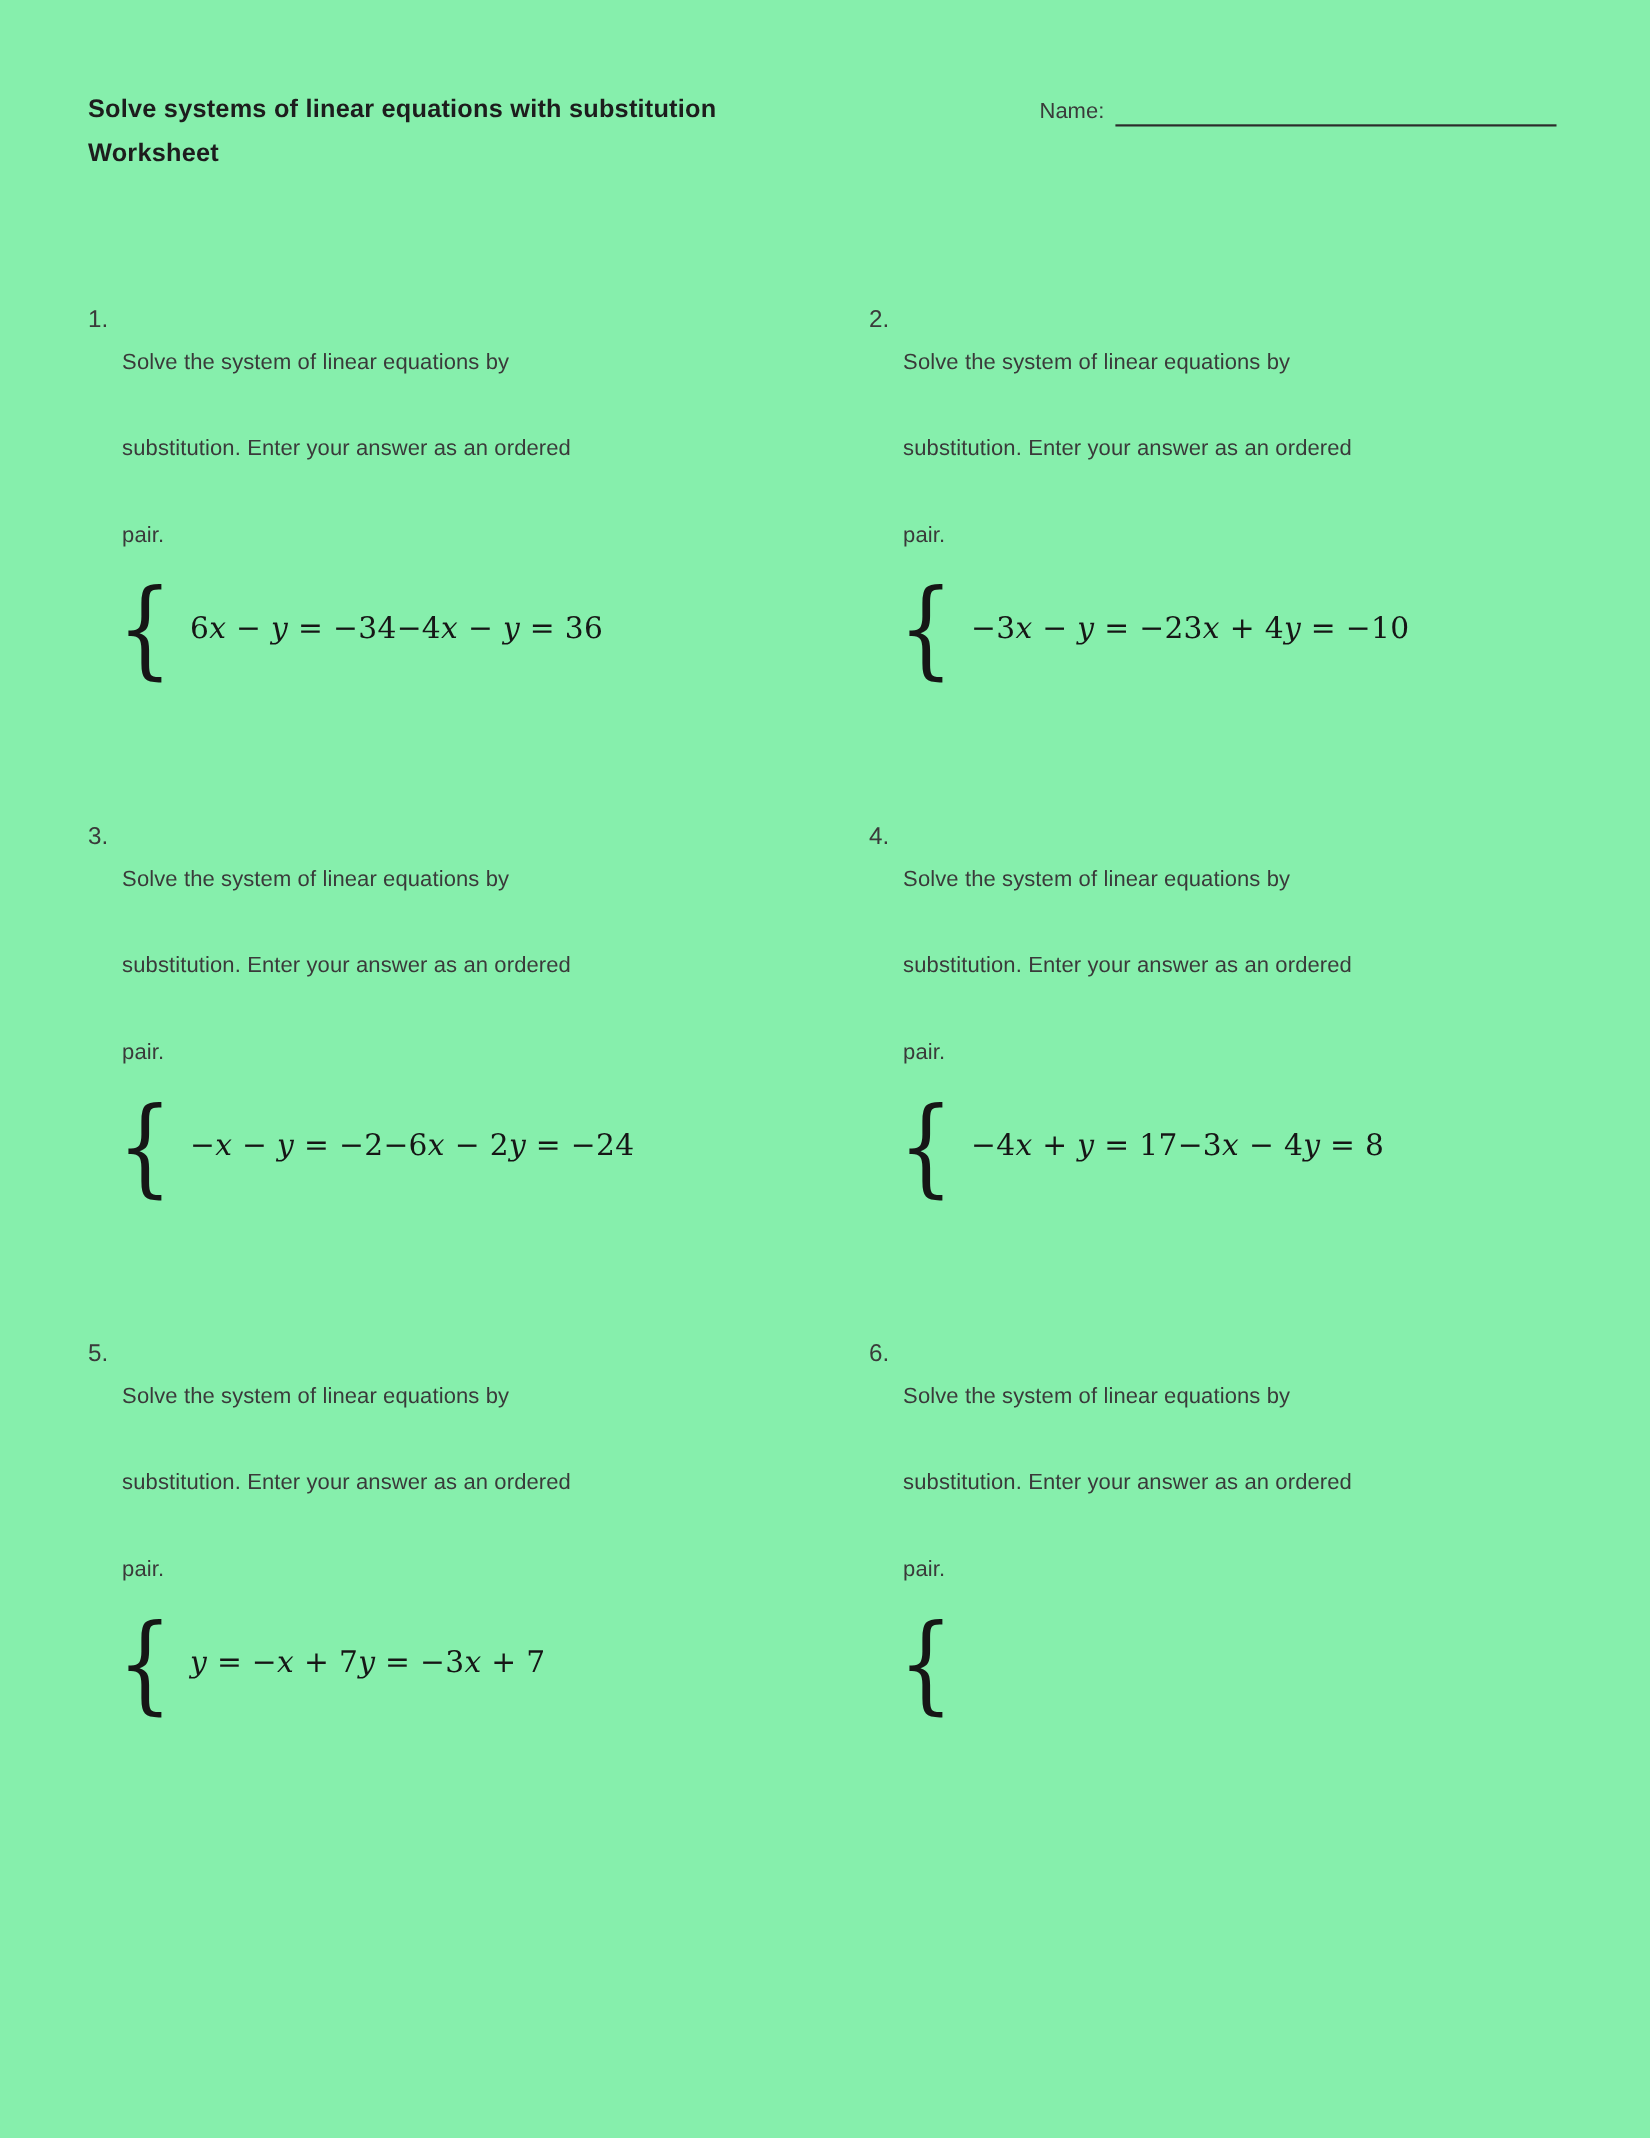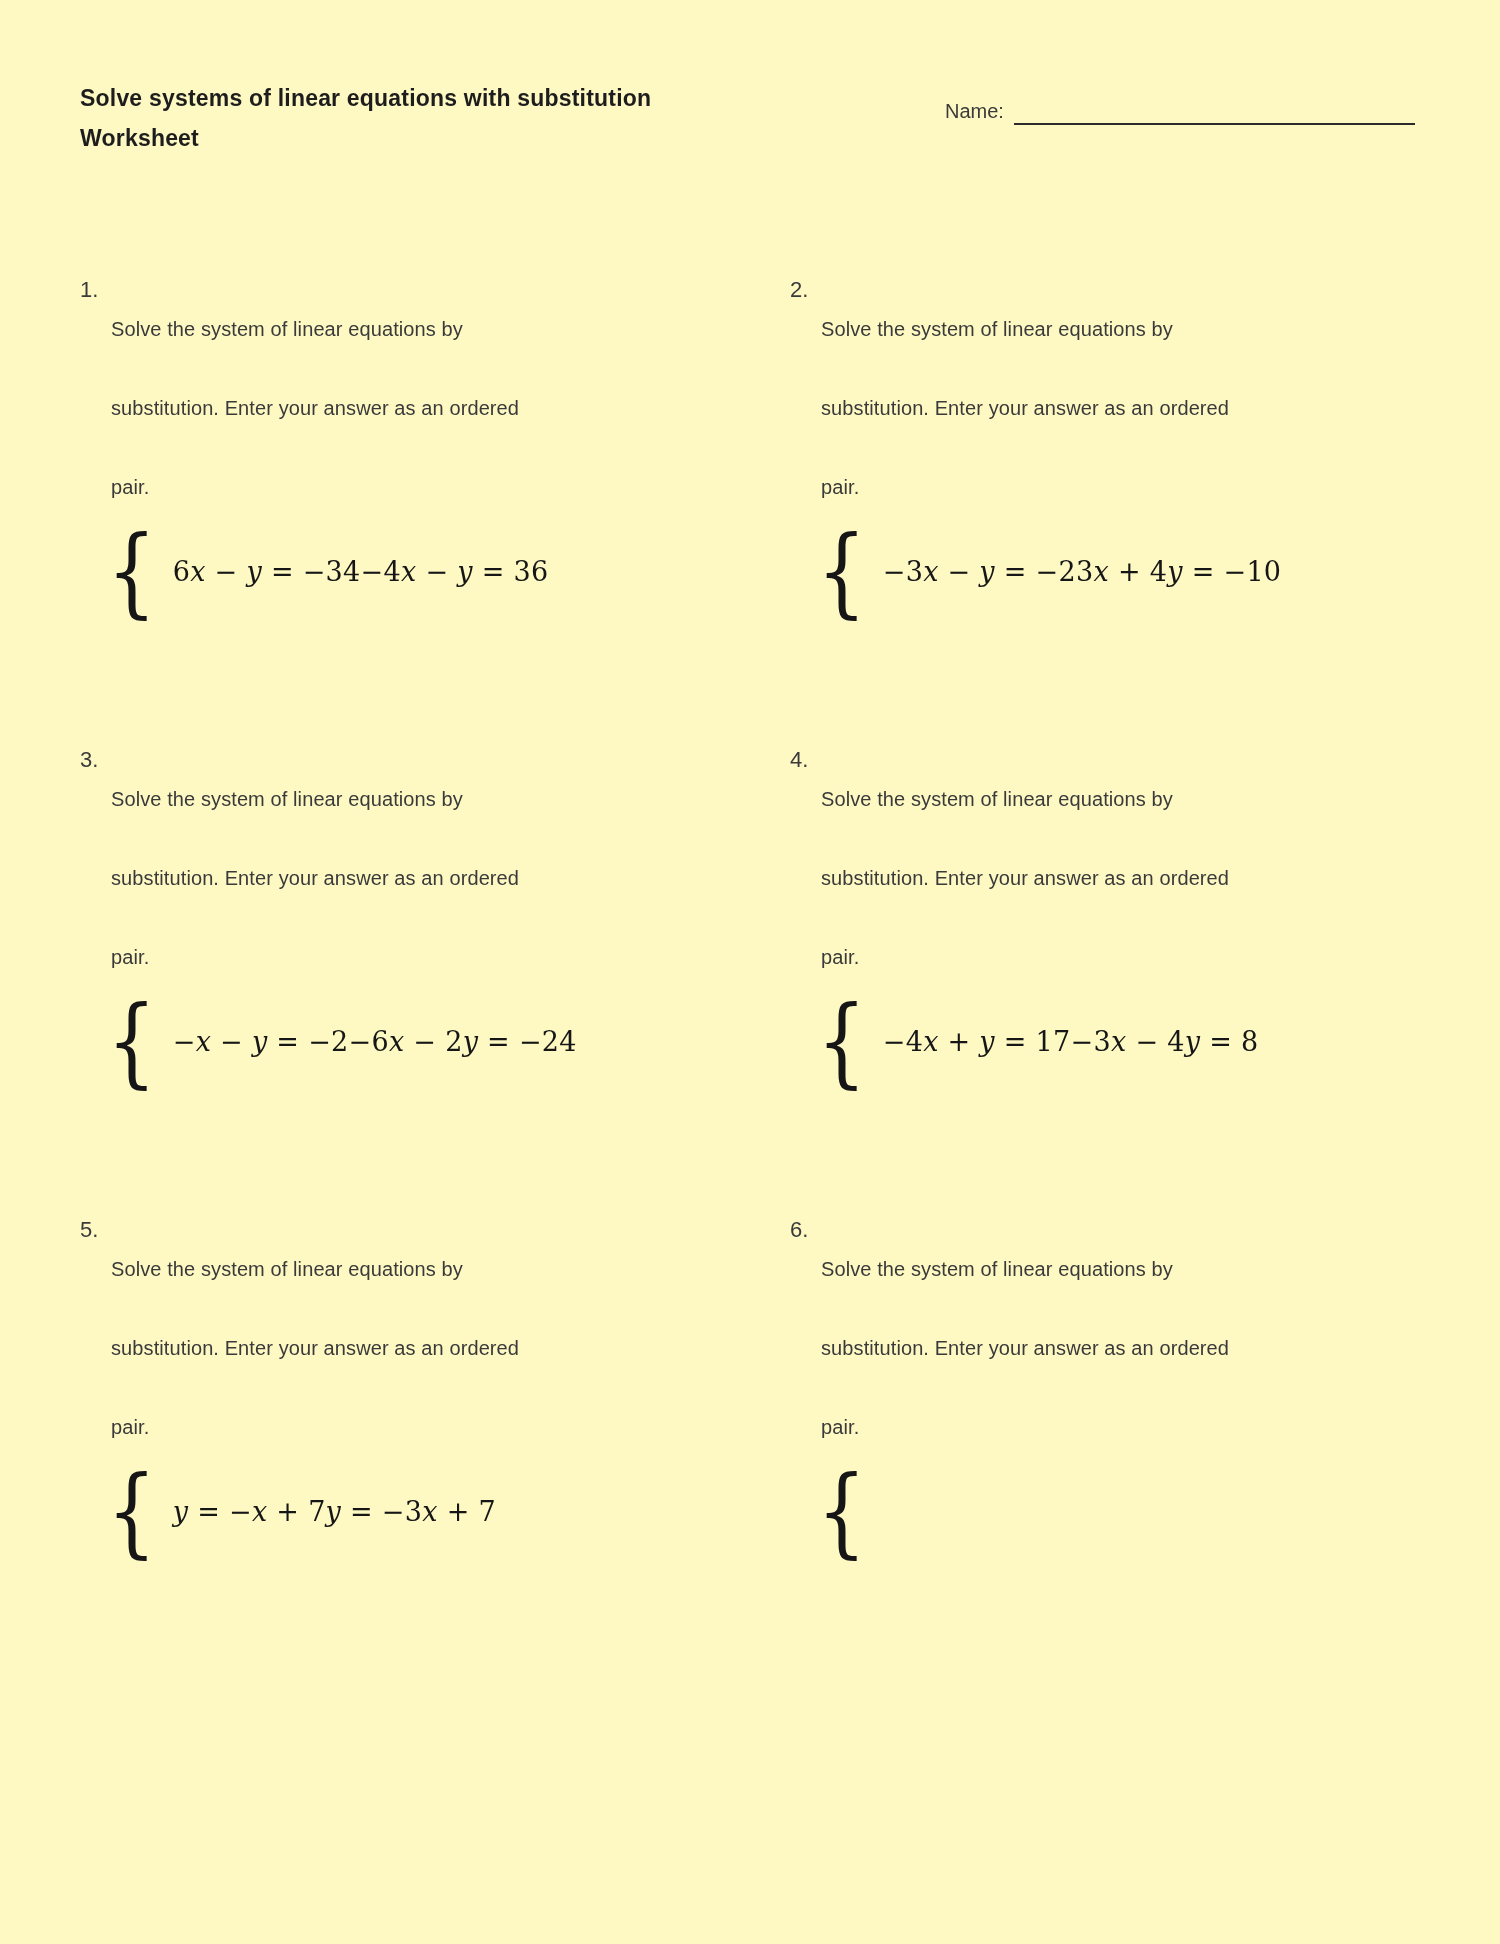--- a/index.html
+++ b/index.html
@@ -8,21 +8,21 @@
     --title: #1d1d1d;
     --footer: #6e6e6e;
     --rule: #2b2b2b;
   }
   * { margin: 0; padding: 0; box-sizing: border-box; }
   html, body { background: #ffffff; }
   .page {
     position: relative;
     width: 1500px;
     height: 1944px;
-    background: #fef9c3;
+    background: #86efac;
     font-family: "Liberation Sans", sans-serif;
     overflow: hidden;
   }
 
   
   .title {
     position: absolute;
     left: 80px;
     top: 78px;
     width: 700px;
@@ -30,21 +30,21 @@
     font-weight: 700;
     line-height: 40px;
     color: var(--title);
     letter-spacing: 0.2px;
   }
 
   
   .idblock {
     position: absolute;
     left: 945px;
-    top: 100px;
+    top: 90px;
     width: 470px;
     font-size: 20px;
     color: var(--text);
   }
   .idrow {
     display: flex;
     align-items: flex-end;
     margin-bottom: 20px;
   }
   .idrow .label { white-space: nowrap; padding-bottom: 2px; }

